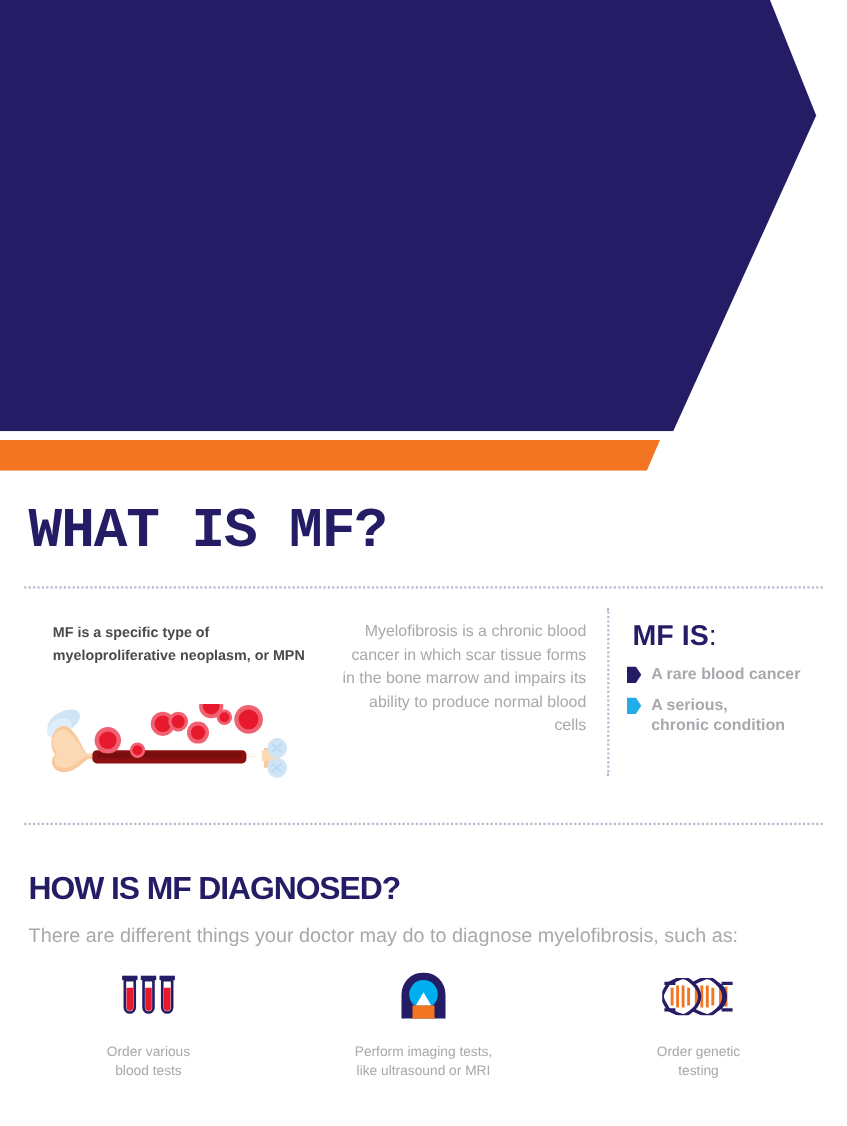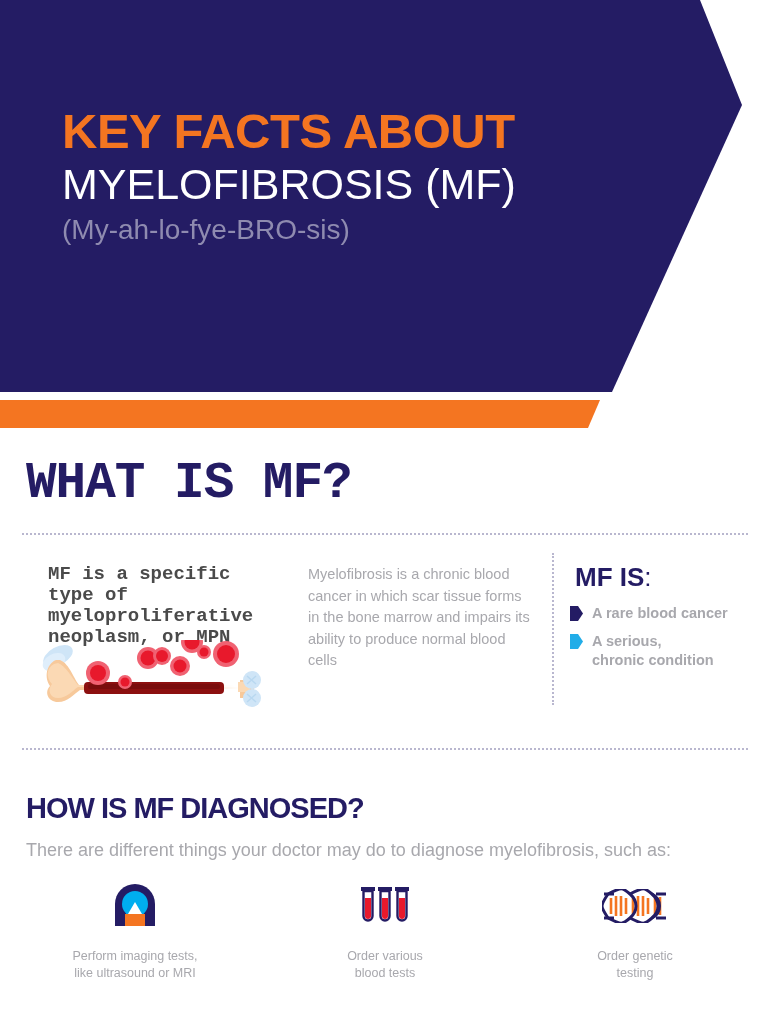--- a/index.html
+++ b/index.html
@@ -53,27 +53,27 @@
 
   .vdivider {
     position:absolute; width:1px;
     border-left:2px dotted #b9b7cf;
   }
   #divider-vertical { left:552px; top:553px; height:152px; }
 
   
   .bold-caption {
     position:absolute; left:48px; top:564px; width:230px;
-    color:#4a4a4a; font-size:19px; font-weight:bold; line-height:21px;font-family:Liberation Mono, monospace;
+    color:#4a4a4a; font-size:13px; font-weight:bold; line-height:21px;
   }
   .bone-illo { position:absolute; left:40px; top:640px; width:240px; height:80px; }
 
   .body-para {
     position:absolute; left:308px; top:564px; width:225px;
-    color:#a8a8ad; font-size:14.5px; font-weight:300; line-height:21.5px;
+    color:#a8a8ad; font-size:14.5px; font-weight:300; line-height:21.5px;text-align:right;
   }
 
   
   .mfis-head {
     position:absolute; left:575px; top:562px;
     font-size:26px; font-weight:bold; color:#241C64; white-space:nowrap;
   }
   .mfis-head .colon { font-weight:300; }
   .mfis-list { position:absolute; left:570px; top:604px; width:195px; }
   .mfis-item {
@@ -109,25 +109,20 @@
     white-space:pre-line;
   }
 </style>
 </head>
 <body>
 
 <div class="header">
   <svg class="header-shape" viewBox="0 0 770 392" preserveAspectRatio="none">
     <polygon points="0,0 700,0 742,105 612,392 0,392" fill="#241C64"></polygon>
   </svg>
-  <div class="header-text">
-    <div class="title-line1">KEY FACTS ABOUT</div>
-    <div class="title-line2">MYELOFIBROSIS (MF)</div>
-    <div class="title-line3">(My-ah-lo-fye-BRO-sis)</div>
-  </div>
 </div>
 
 <svg class="orange-bar" viewBox="0 0 770 28" preserveAspectRatio="none">
   <polygon points="0,0 600,0 588,28 0,28" fill="#F47521"></polygon>
 </svg>
 
 <div class="sec-title" id="what-is-mf-title">WHAT IS MF?</div>
 
 <div class="divider" id="divider-1"></div>
 
@@ -208,53 +203,53 @@
 <div class="divider" id="divider-2"></div>
 
 <div class="sec-title" id="how-diagnosed-title">HOW IS MF DIAGNOSED?</div>
 
 <div class="sub-para">There are different things your doctor may do to diagnose myelofibrosis, such as:</div>
 
 <div class="icon-grid">
 
   <div class="icon-cell">
     <div class="icon-art">
+      <svg width="52" height="42" viewBox="0 0 52 42">
+        <g>
+          <rect x="2" y="2" width="14" height="4" fill="#241C64"></rect>
+          <path d="M4.5,6 L4.5,31 a4.5,4.5 0 0 0 9,0 L13.5,6 Z" fill="none" stroke="#241C64" stroke-width="2.4"></path>
+          <path d="M6,13 L6,31 a3,3 0 0 0 6,0 L12,13 Z" fill="#E8192C"></path>
+        </g>
+        <g>
+          <rect x="19" y="2" width="14" height="4" fill="#241C64"></rect>
+          <path d="M21.5,6 L21.5,31 a4.5,4.5 0 0 0 9,0 L30.5,6 Z" fill="none" stroke="#241C64" stroke-width="2.4"></path>
+          <path d="M23,13 L23,31 a3,3 0 0 0 6,0 L29,13 Z" fill="#E8192C"></path>
+        </g>
+        <g>
+          <rect x="36" y="2" width="14" height="4" fill="#241C64"></rect>
+          <path d="M38.5,6 L38.5,31 a4.5,4.5 0 0 0 9,0 L47.5,6 Z" fill="none" stroke="#241C64" stroke-width="2.4"></path>
+          <path d="M40,13 L40,31 a3,3 0 0 0 6,0 L46,13 Z" fill="#E8192C"></path>
+        </g>
+      </svg>
+    </div>
+    <div class="icon-caption">Order various
+blood tests</div>
+  </div>
+
+  <div class="icon-cell">
+    <div class="icon-art">
       <svg width="46" height="44" viewBox="0 0 46 44">
         <path d="M3,42 L3,20 A20,20 0 0 1 43,20 L43,42 Z" fill="#241C64"></path>
         <circle cx="23" cy="20" r="13" fill="#00AEEF"></circle>
         <path d="M23,18 L30,30 L16,30 Z" fill="#ffffff"></path>
         <rect x="13" y="30" width="20" height="12" fill="#F47521"></rect>
       </svg>
     </div>
     <div class="icon-caption">Perform imaging tests,
 like ultrasound or MRI</div>
-  </div>
-
-  <div class="icon-cell">
-    <div class="icon-art">
-      <svg width="52" height="42" viewBox="0 0 52 42">
-        <g>
-          <rect x="2" y="2" width="14" height="4" fill="#241C64"></rect>
-          <path d="M4.5,6 L4.5,31 a4.5,4.5 0 0 0 9,0 L13.5,6 Z" fill="none" stroke="#241C64" stroke-width="2.4"></path>
-          <path d="M6,13 L6,31 a3,3 0 0 0 6,0 L12,13 Z" fill="#E8192C"></path>
-        </g>
-        <g>
-          <rect x="19" y="2" width="14" height="4" fill="#241C64"></rect>
-          <path d="M21.5,6 L21.5,31 a4.5,4.5 0 0 0 9,0 L30.5,6 Z" fill="none" stroke="#241C64" stroke-width="2.4"></path>
-          <path d="M23,13 L23,31 a3,3 0 0 0 6,0 L29,13 Z" fill="#E8192C"></path>
-        </g>
-        <g>
-          <rect x="36" y="2" width="14" height="4" fill="#241C64"></rect>
-          <path d="M38.5,6 L38.5,31 a4.5,4.5 0 0 0 9,0 L47.5,6 Z" fill="none" stroke="#241C64" stroke-width="2.4"></path>
-          <path d="M40,13 L40,31 a3,3 0 0 0 6,0 L46,13 Z" fill="#E8192C"></path>
-        </g>
-      </svg>
-    </div>
-    <div class="icon-caption">Order various
-blood tests</div>
   </div>
 
 
   <div class="icon-cell">
     <div class="icon-art">
       <svg width="66" height="34" viewBox="0 0 66 34">
         <g stroke="#F47521" stroke-width="2.6">
           <line x1="9" y1="9" x2="9" y2="25"></line>
           <line x1="14" y1="7" x2="14" y2="27"></line>
           <line x1="19" y1="7" x2="19" y2="27"></line>

